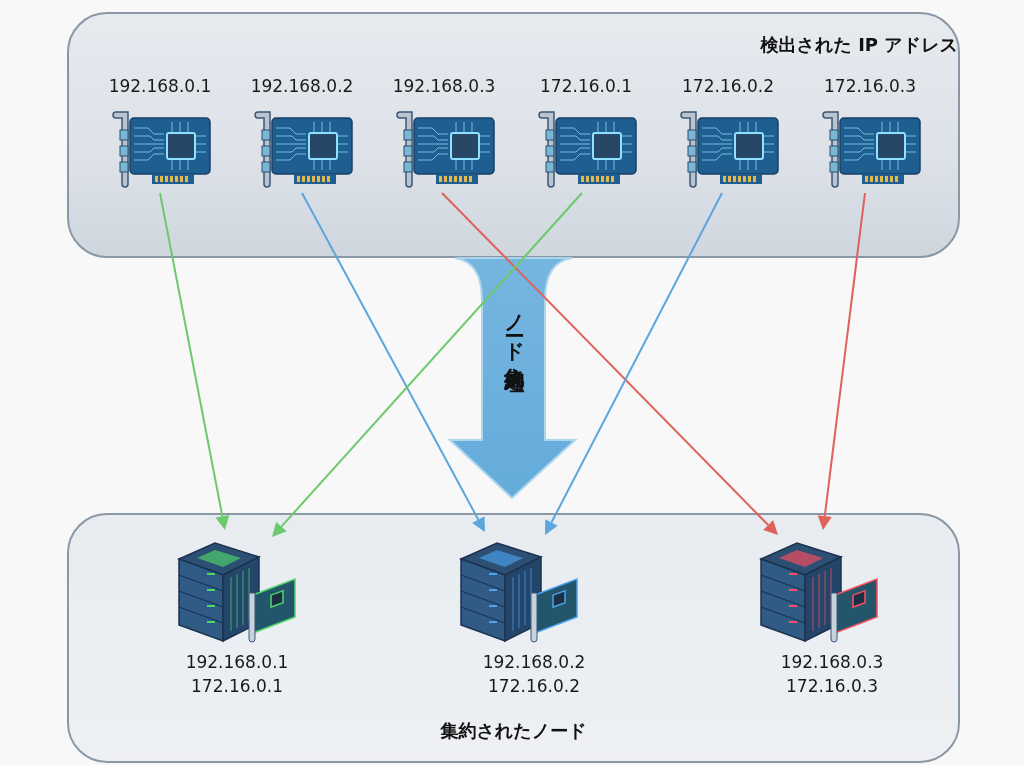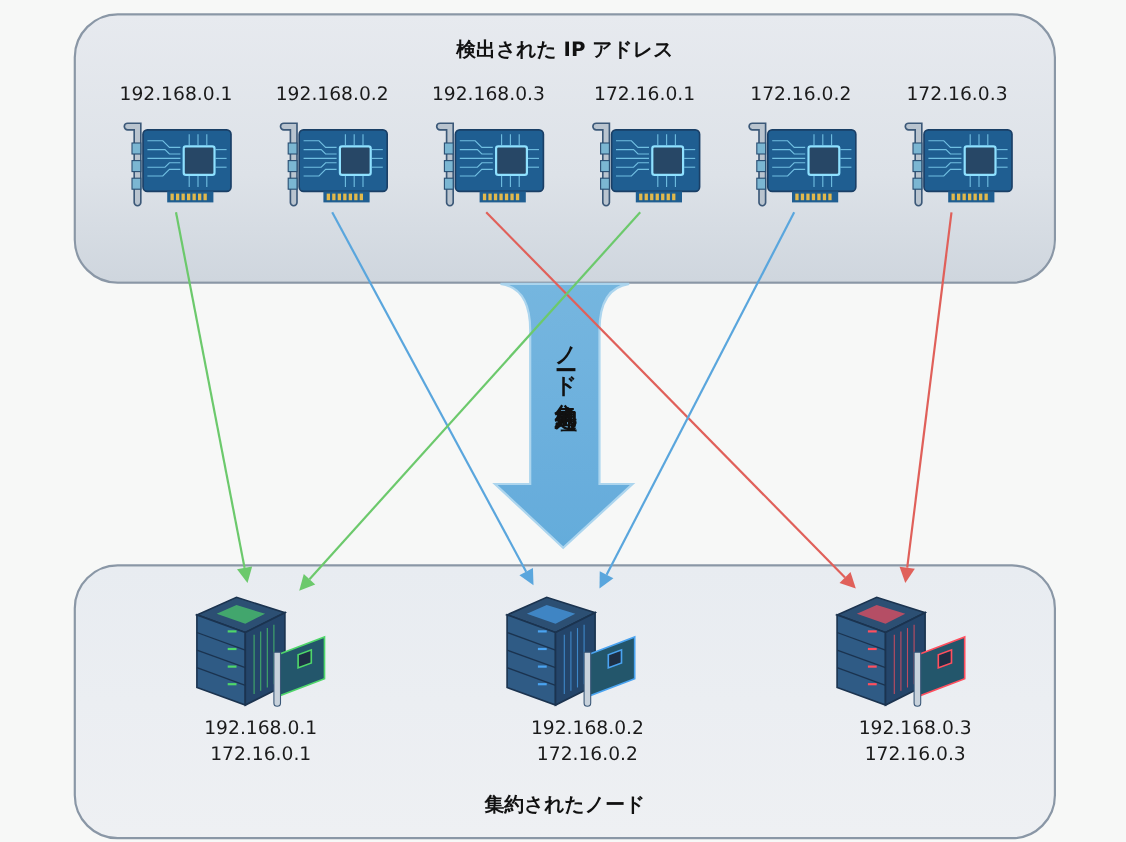--- a/index.html
+++ b/index.html
@@ -18,21 +18,21 @@
     background:linear-gradient(180deg,#e7eaef 0%,#dde2e8 60%,#cfd6de 100%);
   }
   #bottom-panel {
     top:513px; height:250px;
     background:linear-gradient(180deg,#e8ecf1 0%,#eef0f3 100%);
   }
   .title {
     position:absolute; left:0; width:100%; text-align:center;
     font-weight:bold; font-size:18px; color:#111;
   }
-  #top-title { top:19px; }
+  #top-title { top:19px;text-align:right; }
   #bottom-title { top:204px; }
   .ip-label {
     position:absolute; top:62px; width:140px; margin-left:-70px;
     text-align:center; font-size:17px; color:#1a1a1a;
   }
   .nic {
     position:absolute; top:94px; width:104px; height:82px; margin-left:-50px;
   }
   .node { position:absolute; top:22px; width:140px; height:110px; margin-left:-70px; }
   .node-label {

